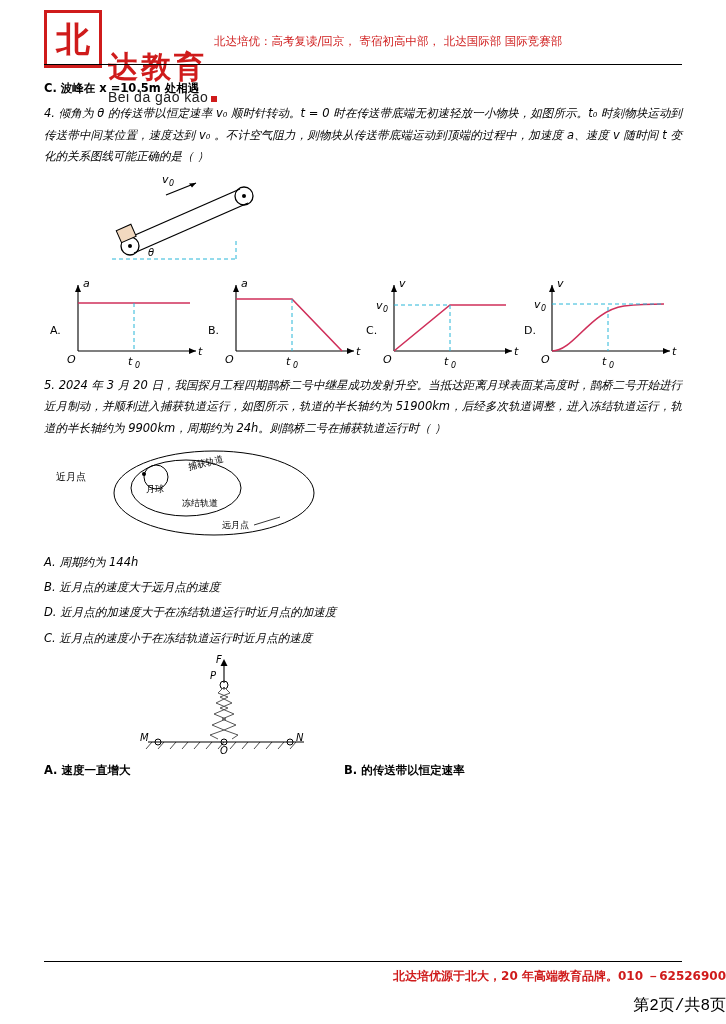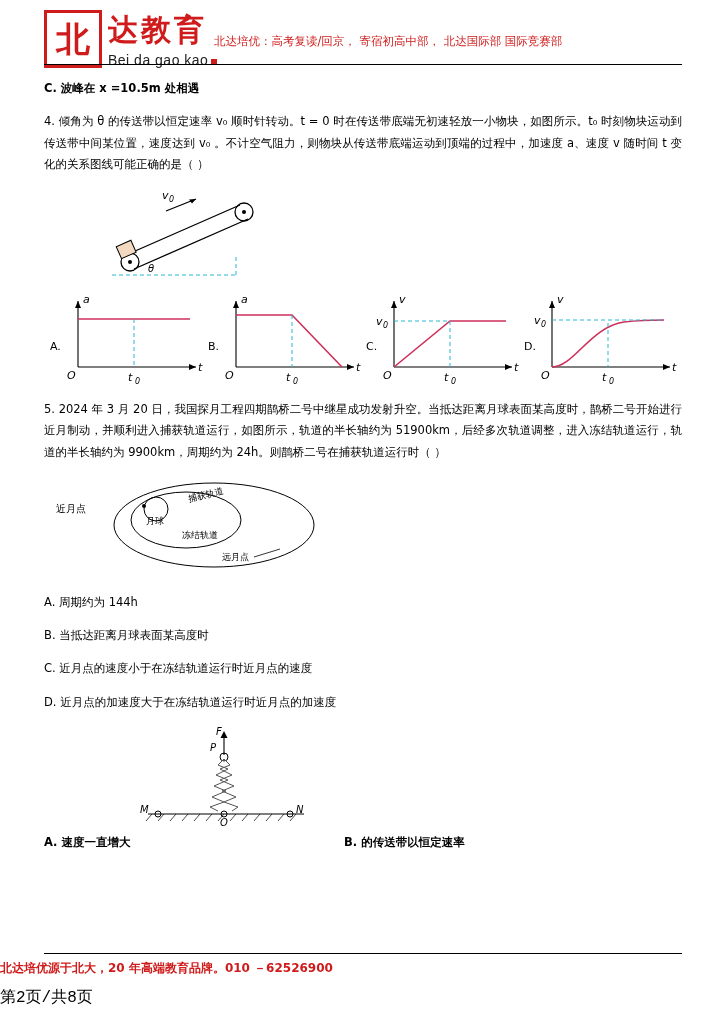--- a/index.html
+++ b/index.html
@@ -45,20 +45,21 @@
     font-size: 34px;
     font-weight: bold;
     display: flex;
     align-items: center;
     justify-content: center;
     font-family: "DejaVu Sans", sans-serif;
     line-height: 1;
   }
   .logo-text-col {
     margin-left: 6px;
+    margin-top: 37px;
   }
   .logo-cn {
     color: #cf1b1b;
     font-size: 30px;
     font-weight: bold;
     letter-spacing: 3px;
     line-height: 40px;
     font-family: "DejaVu Sans", sans-serif;
   }
   .logo-en {
@@ -94,22 +95,23 @@
   }
 
   
   .body {
     padding-top: 6px;
     font-size: 11.5px;
     line-height: 1.85;
     font-family: "DejaVu Sans", sans-serif;
   }
   .p {
-    margin: 12px 0;
+    margin: 4px 0;
     text-align: justify;
+    font-style: italic;
   }
   .opt-row {
     display: flex;
     margin: 2px 0;
     font-weight: bold;
   }
   .opt-row .c1 { width: 300px; }
 
   
   .conveyor {
@@ -148,22 +150,22 @@
     position: relative;
     height: 105px;
     margin-top: 2px;
   }
 
   
   .footer {
     position: absolute;
     left: 0;
     right: 0;
-    bottom: 16px;
-    text-align: left;
+    bottom: 8px;
+    text-align: right;
   }
   .footer-rule {
     margin: 0 44px 6px 44px;
     border-top: 1px solid #000;
   }
   .footer-line {
     font-size: 12px;
     font-weight: bold;
     color: #cf1b1b;
     font-family: "DejaVu Sans", sans-serif;
@@ -317,23 +319,23 @@
           <text class="svgtext" x="42" y="49" font-size="9">月球</text>
           <text class="svgtext" x="85" y="27" font-size="9" transform="rotate(-14 85 27)">捕获轨道</text>
           <text class="svgtext" x="78" y="63" font-size="9">冻结轨道</text>
           <text class="svgtext" x="118" y="85" font-size="9">远月点</text>
           <line x1="150" y1="82" x2="176" y2="74" stroke="#000" stroke-width="0.8"></line>
         </g>
       </svg>
     </div>
 
     <div class="p">A. 周期约为 144h</div>
-    <div class="p">B. 当抵达距离月球表面某高度时</div>
+    <div class="p">B. 近月点的速度大于远月点的速度</div>
+    <div class="p">D. 近月点的加速度大于在冻结轨道运行时近月点的加速度</div>
     <div class="p">C. 近月点的速度小于在冻结轨道运行时近月点的速度</div>
-    <div class="p">D. 近月点的加速度大于在冻结轨道运行时近月点的加速度</div>
 
 
     <div class="springfig">
       <svg width="638" height="105" viewBox="0 0 638 105">
         <g transform="translate(70,0)">
 
           <line x1="110" y1="10" x2="110" y2="30" stroke="#000" stroke-width="1.1"></line>
           <path d="M110 6 l-3.5 7 l7 0 z" fill="#000"></path>
           <text class="svgtext" x="102" y="10" font-size="10" font-style="italic">F</text>
           <text class="svgtext" x="96" y="26" font-size="10" font-style="italic">P</text>

